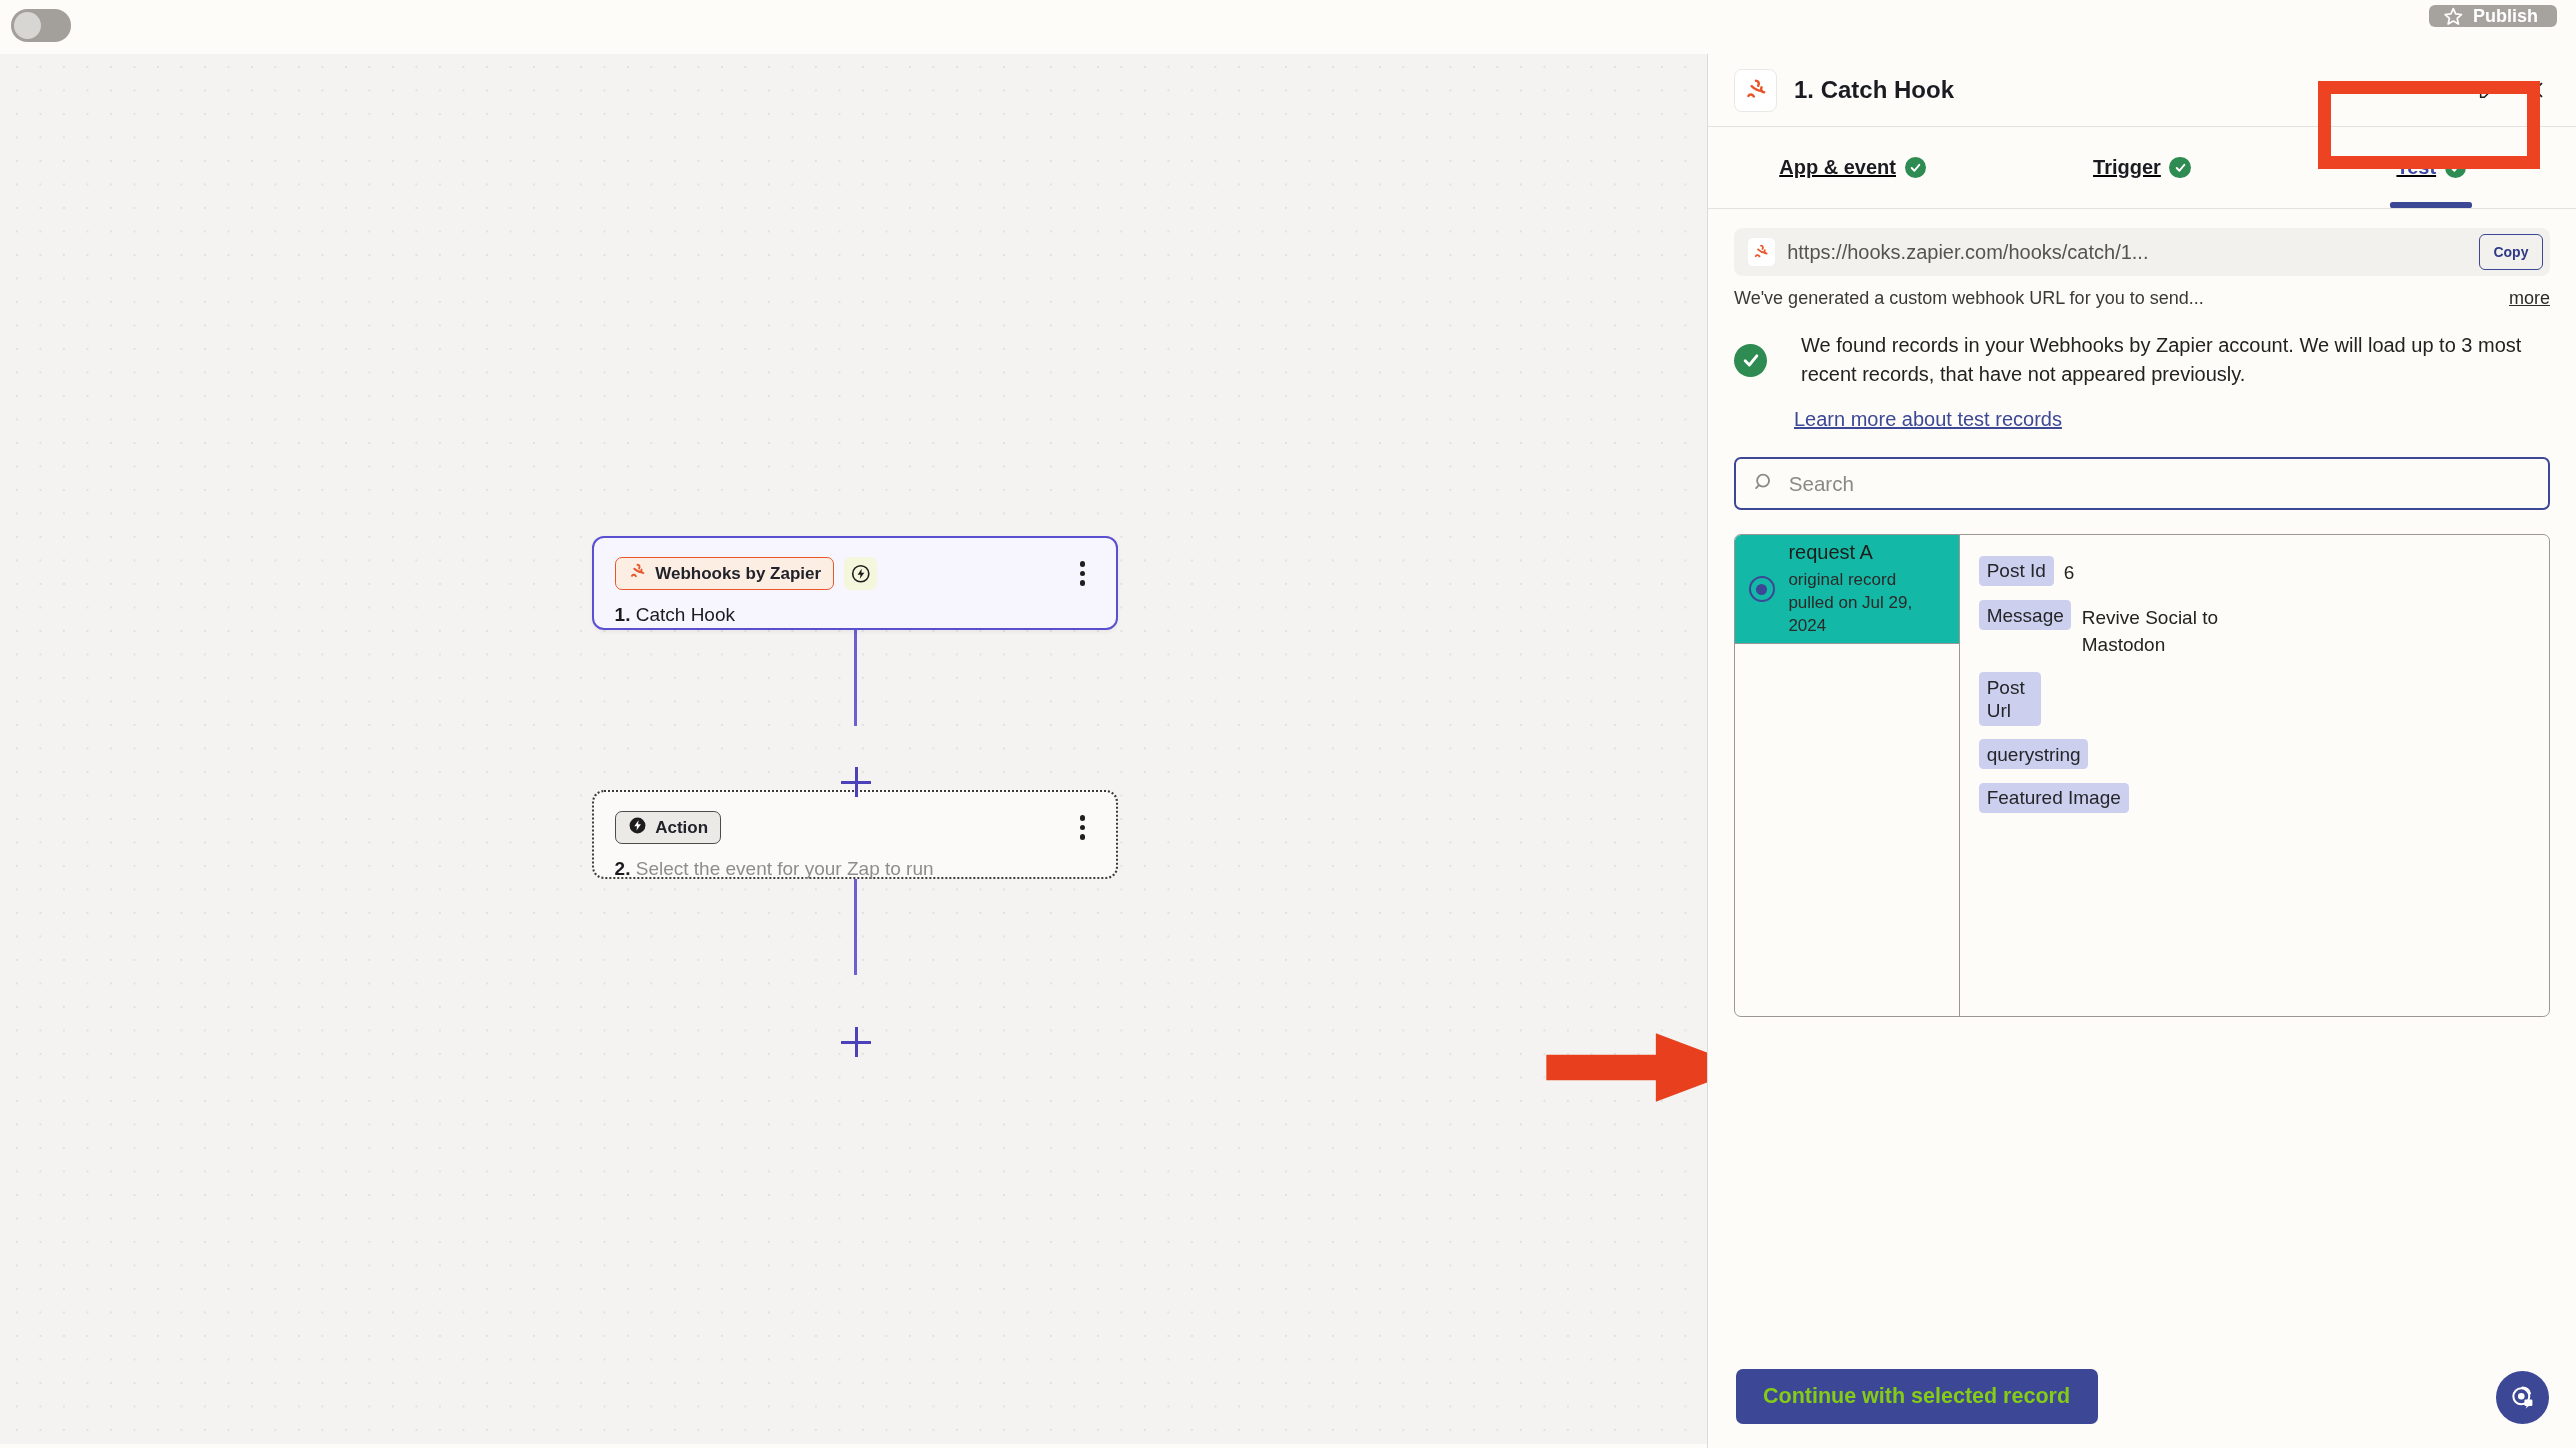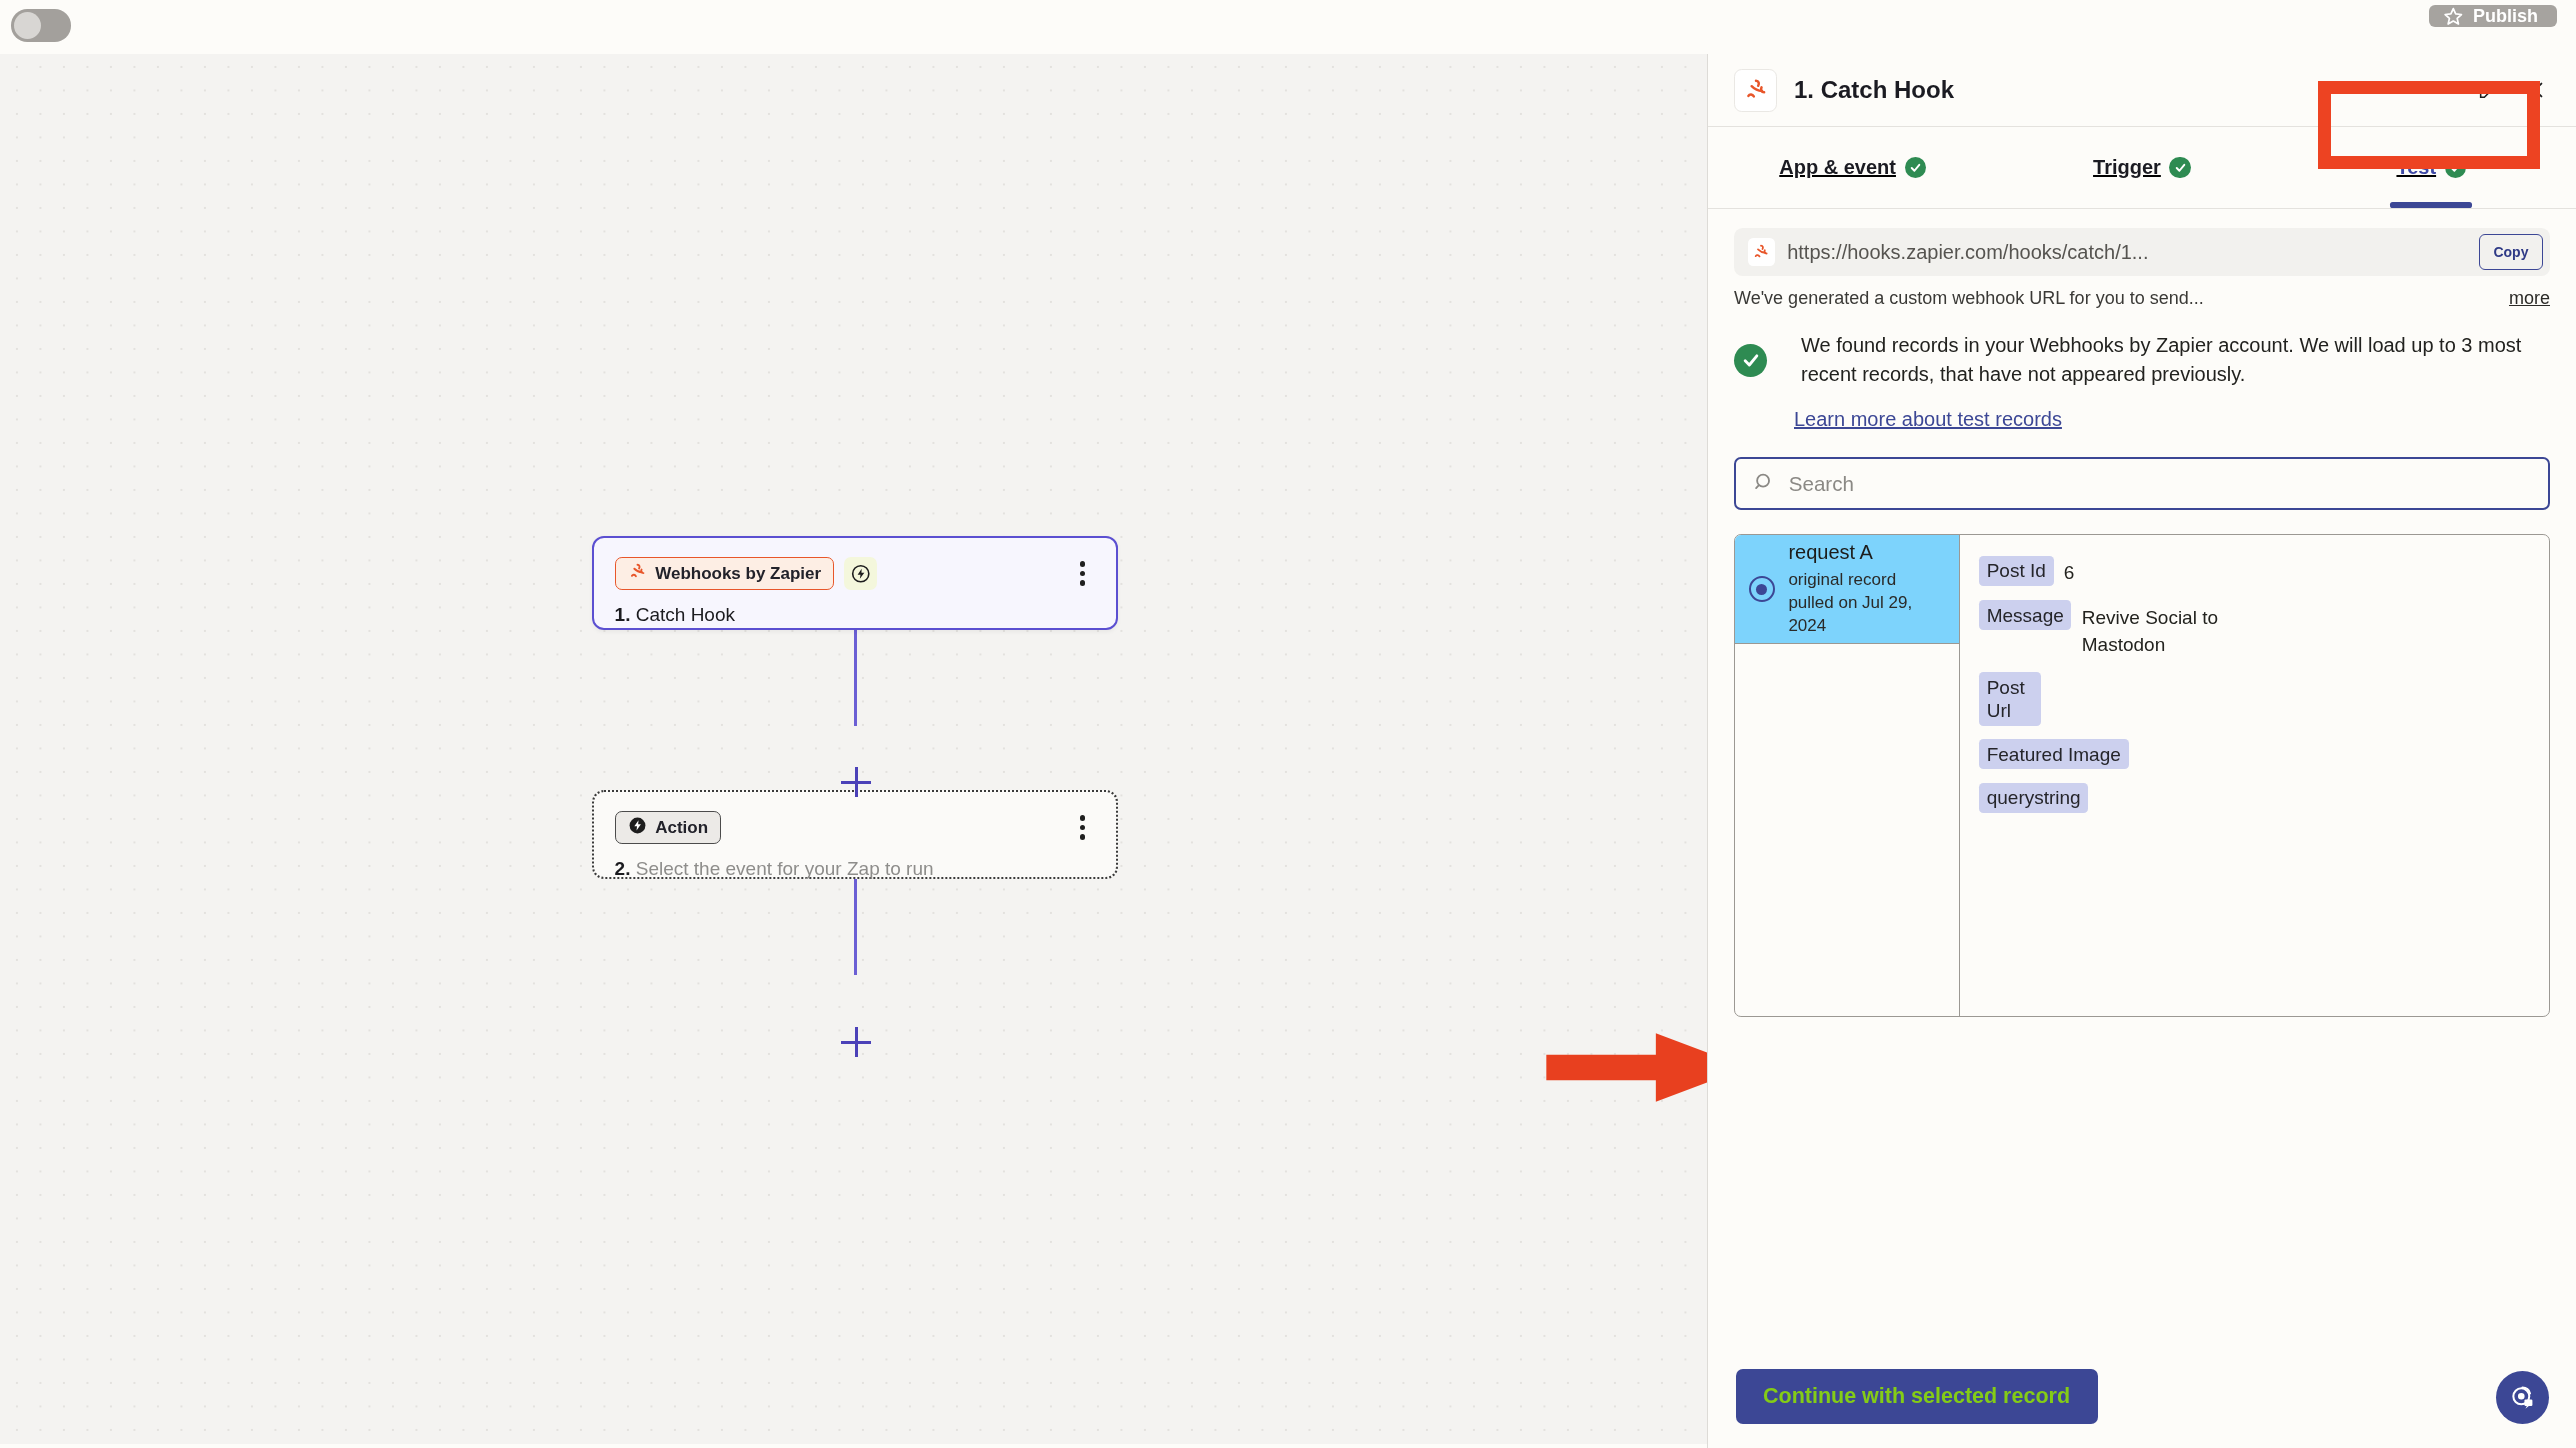--- a/index.html
+++ b/index.html
@@ -222,21 +222,21 @@
   #record-card {
     margin: 24px 26px 0 26px; height: 483px;
     border: 1.7px solid #9b9893; border-radius: 6.9px;
     display: flex; overflow: hidden; background: #fdfcf9;
   }
   #record-left {
     width: 225px; flex: 0 0 225px; border-right: 1.7px solid #9b9893;
     position: relative;
   }
   #record-left-inner {
-    background: #7dd3fc; height: 109px;
+    background: #14b8a6; height: 109px;
     display: flex; align-items: center; gap: 13.7px; padding: 0 13.7px;
     border-bottom: 0.9px solid #9b9893;
   }
   .radio {
     width: 26px; height: 26px; border-radius: 50%;
     border: 2.6px solid #3c4795; flex: 0 0 auto;
     display: flex; align-items: center; justify-content: center;
   }
   .radio i { width: 11px; height: 11px; border-radius: 50%; background: #3c4795; display:block; }
   #record-name { font-size: 20px; color: #1c1c1a; line-height: 1.15; }
@@ -468,25 +468,25 @@
       </div>
       <div class="field">
         <span class="field-key">Message</span>
         <span class="field-val">Revive Social to
 Mastodon</span>
       </div>
       <div class="field">
         <span class="field-key narrow">Post Url</span>
       </div>
       <div class="field">
-        <span class="field-key">Featured Image</span>
+        <span class="field-key">querystring</span>
         <span class="field-val"></span>
       </div>
       <div class="field">
-        <span class="field-key">querystring</span>
+        <span class="field-key">Featured Image</span>
         <span class="field-val"></span>
       </div>
     </div>
   </div>
 
   <div id="panel-footer">
     <button id="continue-btn">Continue with selected record</button>
   </div>
 
   <div id="help-fab">

